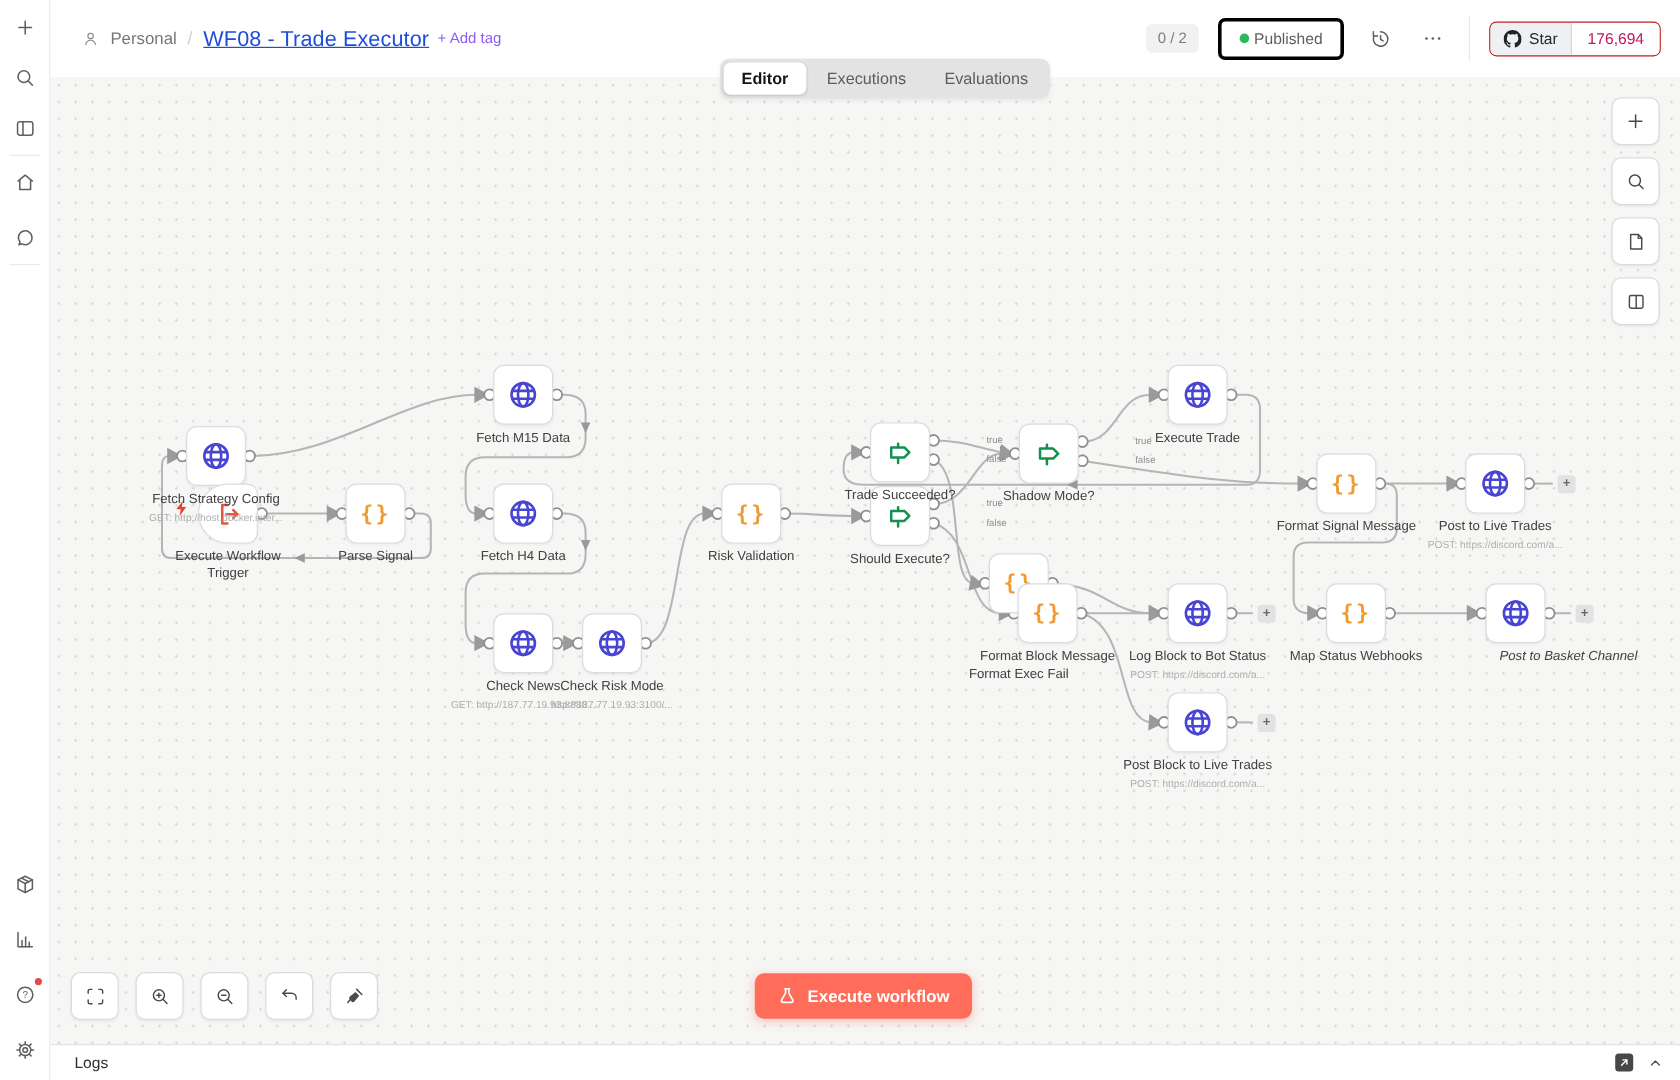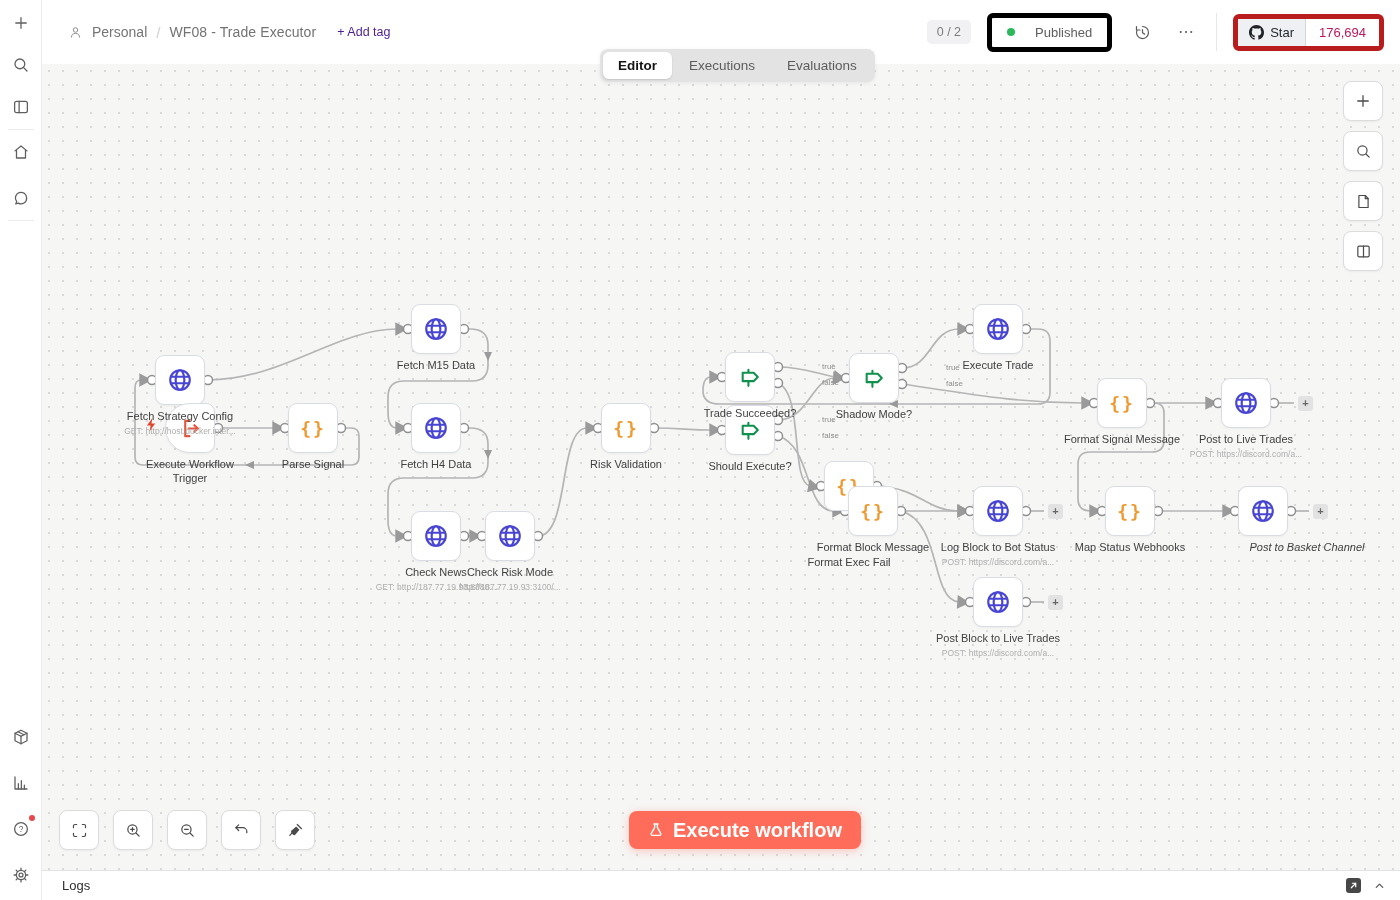--- a/index.html
+++ b/index.html
@@ -24,33 +24,33 @@
   .red-dot { position:absolute; right:1px; top:1px; width:6px; height:6px; border-radius:50%; background:#e5484d; }
   
   .header {
     position:absolute; left:42px; top:0; width:1358px; height:64px; background:#fff;
     display:flex; align-items:center; padding:0 16px 0 26px; z-index:40;
   }
   .crumb { display:flex; align-items:center; gap:9px; }
   .crumb svg { stroke:#8f8f8f; fill:none; stroke-width:1.6; }
   .crumb-project { font-size:14px; color:#757575; }
   .crumb-sep { color:#d0d0d0; font-size:15px; }
-  .crumb-title { font-size:14px; color:#737373; font-weight:500; letter-spacing:.1px; }
-  .add-tag { margin-left:21px; font-size:12.5px; color:#4c1d95; cursor:pointer; }
+  .crumb-title { font-size:18px; color:#1d4ed8; font-weight:500; letter-spacing:.1px;text-decoration:underline; }
+  .add-tag { margin-left:7px; font-size:12.5px; color:#8b5cf6; cursor:pointer; }
   .header-right { margin-left:auto; display:flex; align-items:center; gap:16px; }
   .counter-badge { background:#f1f1f3; color:#7c7c7c; font-size:12.5px; padding:5px 10px; border-radius:5px; }
   .published-btn {
-    display:flex; align-items:center; gap:20px; border:5px solid #000000; border-radius:6px;
+    display:flex; align-items:center; gap:4px; border:3px solid #000000; border-radius:6px;
     background:#fff; padding:7px 15px; font-size:13px; color:#5e5e5e; cursor:pointer;
   }
   .pub-dot { width:8px; height:8px; border-radius:50%; background:#2eb85c; }
   .hdr-icon { width:28px; height:28px; display:flex; align-items:center; justify-content:center; cursor:pointer; border-radius:6px; }
   .hdr-icon svg { stroke:#5a5a5a; fill:none; stroke-width:1.7; stroke-linecap:round; stroke-linejoin:round; }
   .hdr-divider { width:1px; height:38px; background:#e7e7e7; }
-  .gh-widget { display:flex; border:5px solid #b91c1c; border-radius:6px; overflow:hidden; cursor:pointer; }
+  .gh-widget { display:flex; border:1px solid #b91c1c; border-radius:6px; overflow:hidden; cursor:pointer; }
   .gh-star { background:#eef0f3; display:flex; align-items:center; gap:6px; padding:6px 11px; font-size:13px; color:#24292f; border-right:1px solid #d4d7dc; }
   .gh-count { background:#fff; padding:6px 13px; font-size:13px; color:#be185d; }
   
   .tabs {
     position:absolute; left:600px; top:49px; z-index:45;
     background:#e3e3e4; border-radius:8px; padding:3px; display:flex; gap:2px;
     box-shadow:0 1px 4px rgba(0,0,0,.07);
   }
   .tab { padding:6px 15px; font-size:13.5px; color:#5c5c5c; border-radius:6px; cursor:pointer; white-space:nowrap; }
   .tab.active { background:#fff; color:#141414; font-weight:600; box-shadow:0 1px 2px rgba(0,0,0,.14); }
@@ -81,21 +81,21 @@
   .bolt-badge { position:absolute; z-index:5; pointer-events:none; }
   
   .tool-btn {
     position:absolute; width:40px; height:40px; background:#fff; border:1px solid #dcdcdc;
     border-radius:8px; display:flex; align-items:center; justify-content:center;
     cursor:pointer; z-index:30; box-shadow:0 1px 2px rgba(0,0,0,.05);
   }
   .tool-btn svg { stroke:#4a4a4a; fill:none; stroke-width:1.7; stroke-linecap:round; stroke-linejoin:round; }
   .execute-btn {
     position:absolute; left:629px; top:811px; height:38px; padding:0 19px; z-index:30;
-    background:#ff6d5a; border:none; border-radius:8px; color:#fff; font-size:20px; font-weight:600;
+    background:#ff6d5a; border:none; border-radius:8px; color:#fff; font-size:14px; font-weight:600;
     font-family:"Liberation Sans", sans-serif; display:flex; align-items:center; gap:9px; cursor:pointer;
     box-shadow:0 2px 8px rgba(255,109,90,.35);
   }
   
   .logs-bar {
     position:absolute; left:42px; top:870px; width:1358px; height:30px; background:#fff;
     border-top:1px solid #e3e3e3; display:flex; align-items:center; padding:0 14px 0 20px; z-index:40;
   }
   .logs-title { font-size:13px; color:#2f2f2f; }
   .logs-right { margin-left:auto; display:flex; align-items:center; gap:12px; }

